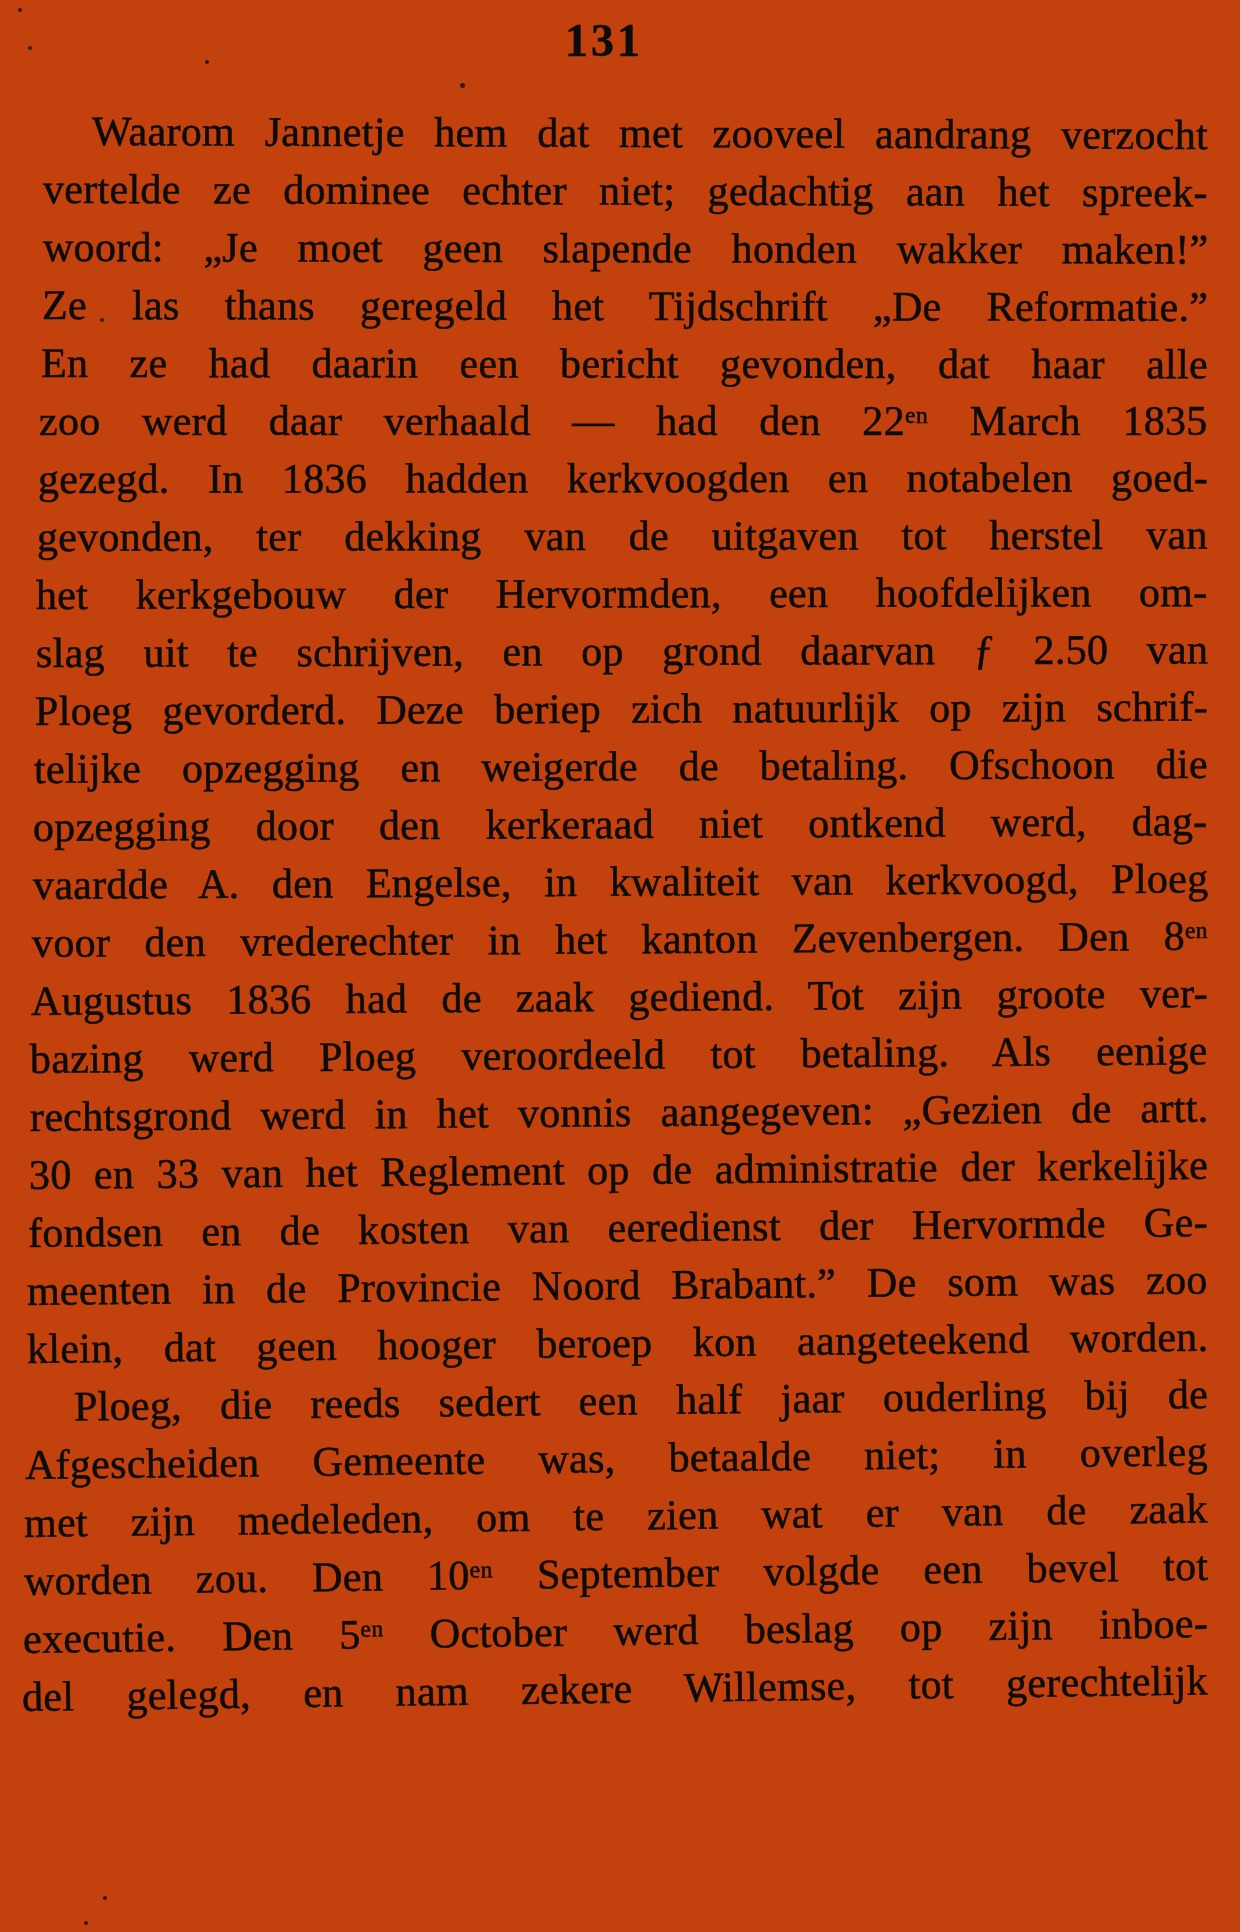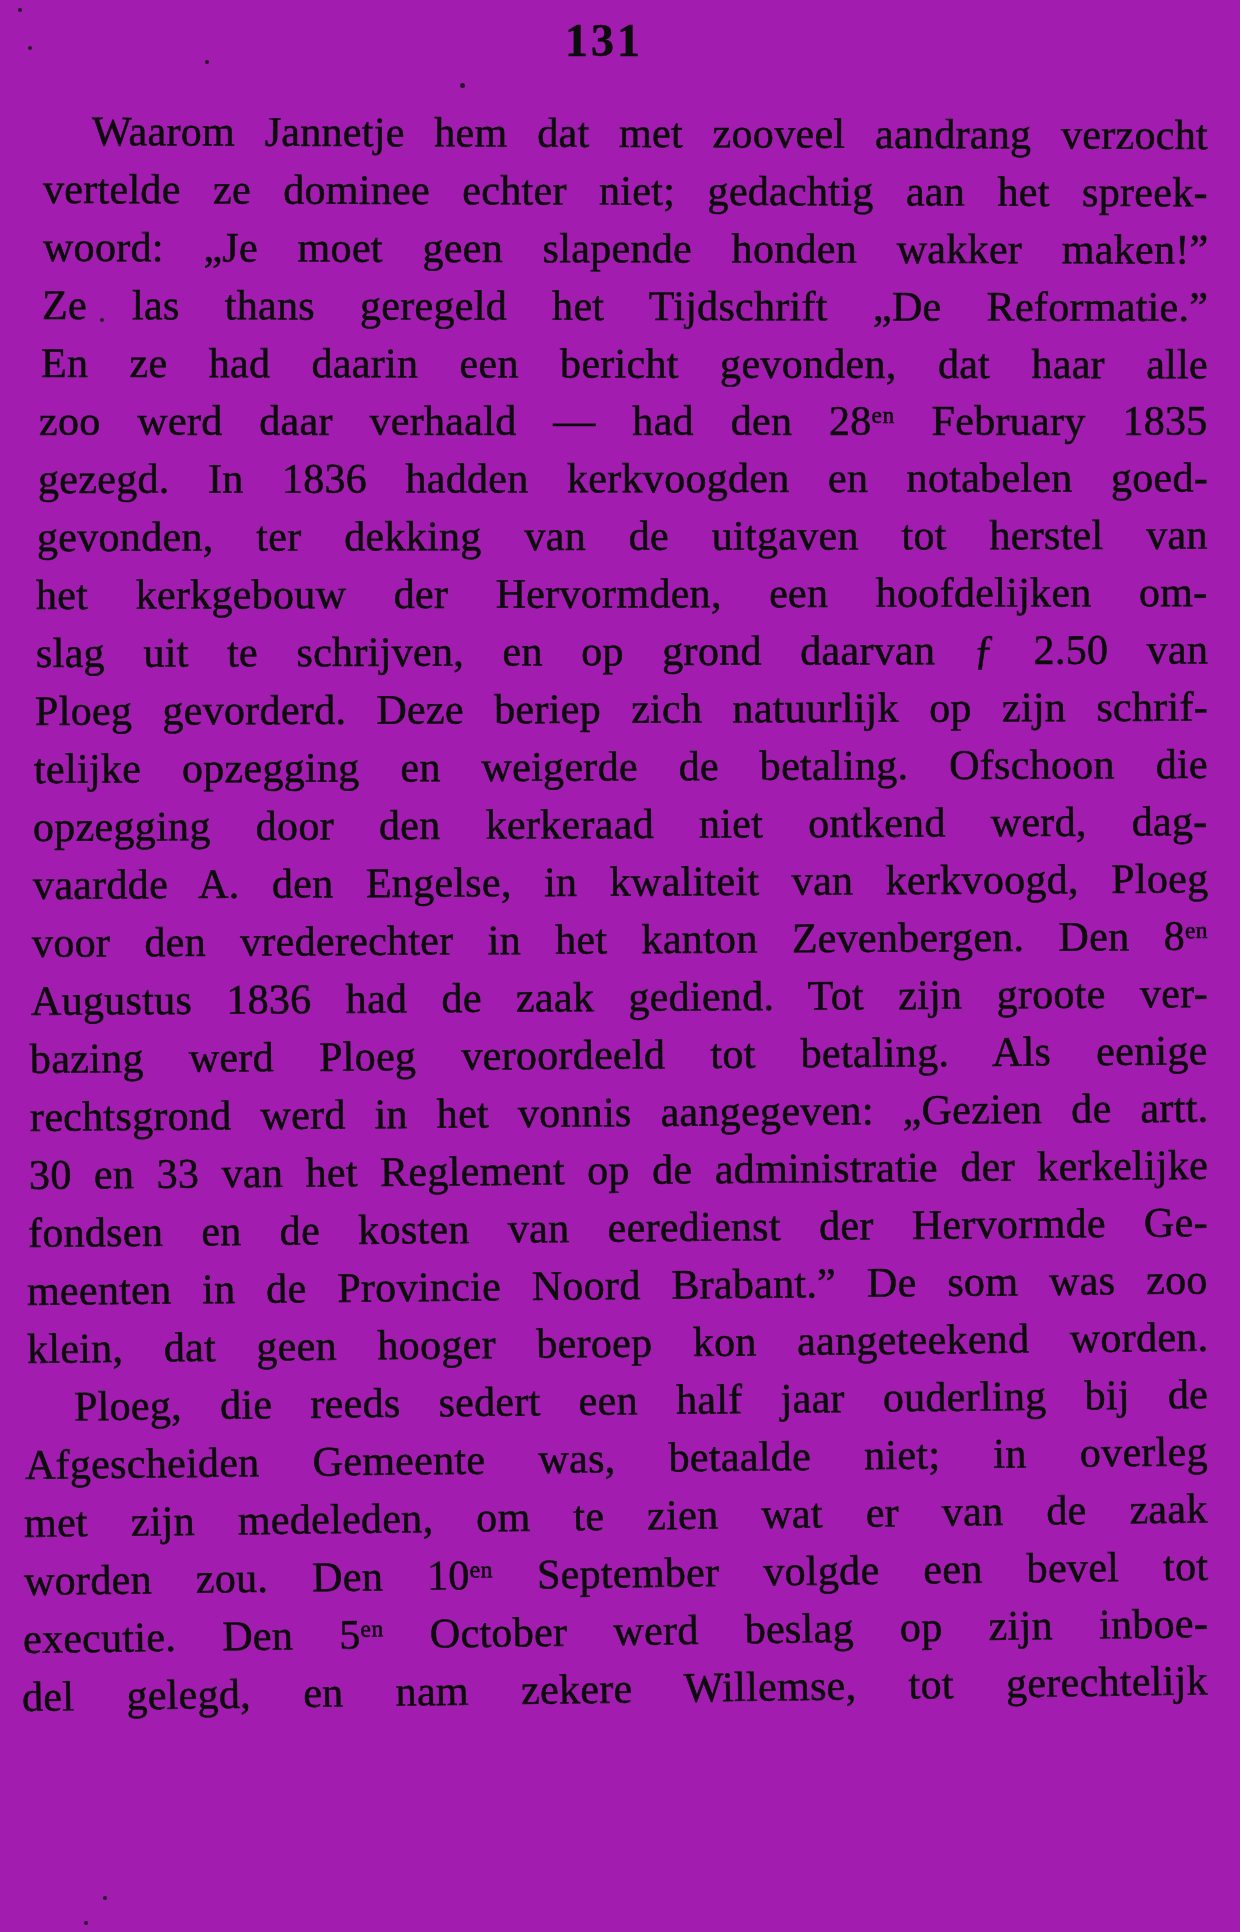--- a/index.html
+++ b/index.html
@@ -11,21 +11,21 @@
     width: 1240px;
     height: 1932px;
     position: relative;
     overflow: hidden;
     font-family: "Liberation Serif", "DejaVu Serif", serif;
     color: #0c0c0c;
   }
   .page {
     position: absolute;
     inset: 0;
-    background: #a21caf;
+    background: #c2410c;
   }
   .page-number {
     position: absolute;
     top: 14px;
     left: 0;
     width: 1208px;
     text-align: center;
     font-size: 46px;
     font-weight: bold;
     letter-spacing: 3px;
@@ -70,21 +70,21 @@
 
 <div class="page">
   <div class="page-number">131</div>
   <div class="text-block">
       <div class="paragraph">
         <div class="line indent" style="transform: rotate(0.2deg); margin-left: 0px;"><span>Waarom Jannetje hem dat met zooveel aandrang verzocht</span></div>
         <div class="line" style="transform: rotate(0.166deg); margin-left: -0.8px;"><span>vertelde ze dominee echter niet; gedachtig aan het spreek-</span></div>
         <div class="line" style="transform: rotate(0.131deg); margin-left: -1.5px;"><span>woord: „Je moet geen slapende honden wakker maken!”</span></div>
         <div class="line" style="transform: rotate(0.097deg); margin-left: -2.3px;"><span>Ze las thans geregeld het Tijdschrift „De Reformatie.”</span></div>
         <div class="line" style="transform: rotate(0.062deg); margin-left: -3px;"><span>En ze had daarin een bericht gevonden, dat haar alle</span></div>
-        <div class="line" style="transform: rotate(-0.007deg); margin-left: -4.6px;"><span>zoo werd daar verhaald — had den 28</span><sup class="sup">en</sup><span> February 1835</span></div>
+        <div class="line" style="transform: rotate(-0.007deg); margin-left: -4.6px;"><span>zoo werd daar verhaald — had den 22</span><sup class="sup">en</sup><span> March 1835</span></div>
         <div class="line" style="transform: rotate(-0.076deg); margin-left: -6.1px;"><span>gezegd. In 1836 hadden kerkvoogden en notabelen goed-</span></div>
         <div class="line" style="transform: rotate(-0.11deg); margin-left: -6.8px;"><span>gevonden, ter dekking van de uitgaven tot herstel van</span></div>
         <div class="line" style="transform: rotate(-0.145deg); margin-left: -7.6px;"><span>het kerkgebouw der Hervormden, een hoofdelijken om-</span></div>
         <div class="line" style="transform: rotate(-0.179deg); margin-left: -8.3px;"><span>slag uit te schrijven, en op grond daarvan ƒ 2.50 van</span></div>
         <div class="line" style="transform: rotate(-0.214deg); margin-left: -9.1px;"><span>Ploeg gevorderd. Deze beriep zich natuurlijk op zijn schrif-</span></div>
         <div class="line" style="transform: rotate(-0.248deg); margin-left: -9.9px;"><span>telijke opzegging en weigerde de betaling. Ofschoon die</span></div>
         <div class="line" style="transform: rotate(-0.283deg); margin-left: -10.6px;"><span>opzegging door den kerkeraad niet ontkend werd, dag-</span></div>
         <div class="line" style="transform: rotate(-0.317deg); margin-left: -11.4px;"><span>vaardde A. den Engelse, in kwaliteit van kerkvoogd, Ploeg</span></div>
         <div class="line" style="transform: rotate(-0.352deg); margin-left: -12.1px;"><span>voor den vrederechter in het kanton Zevenbergen. Den 8</span><sup class="sup">en</sup></div>
         <div class="line" style="transform: rotate(-0.386deg); margin-left: -12.9px;"><span>Augustus 1836 had de zaak gediend. Tot zijn groote ver-</span></div>

